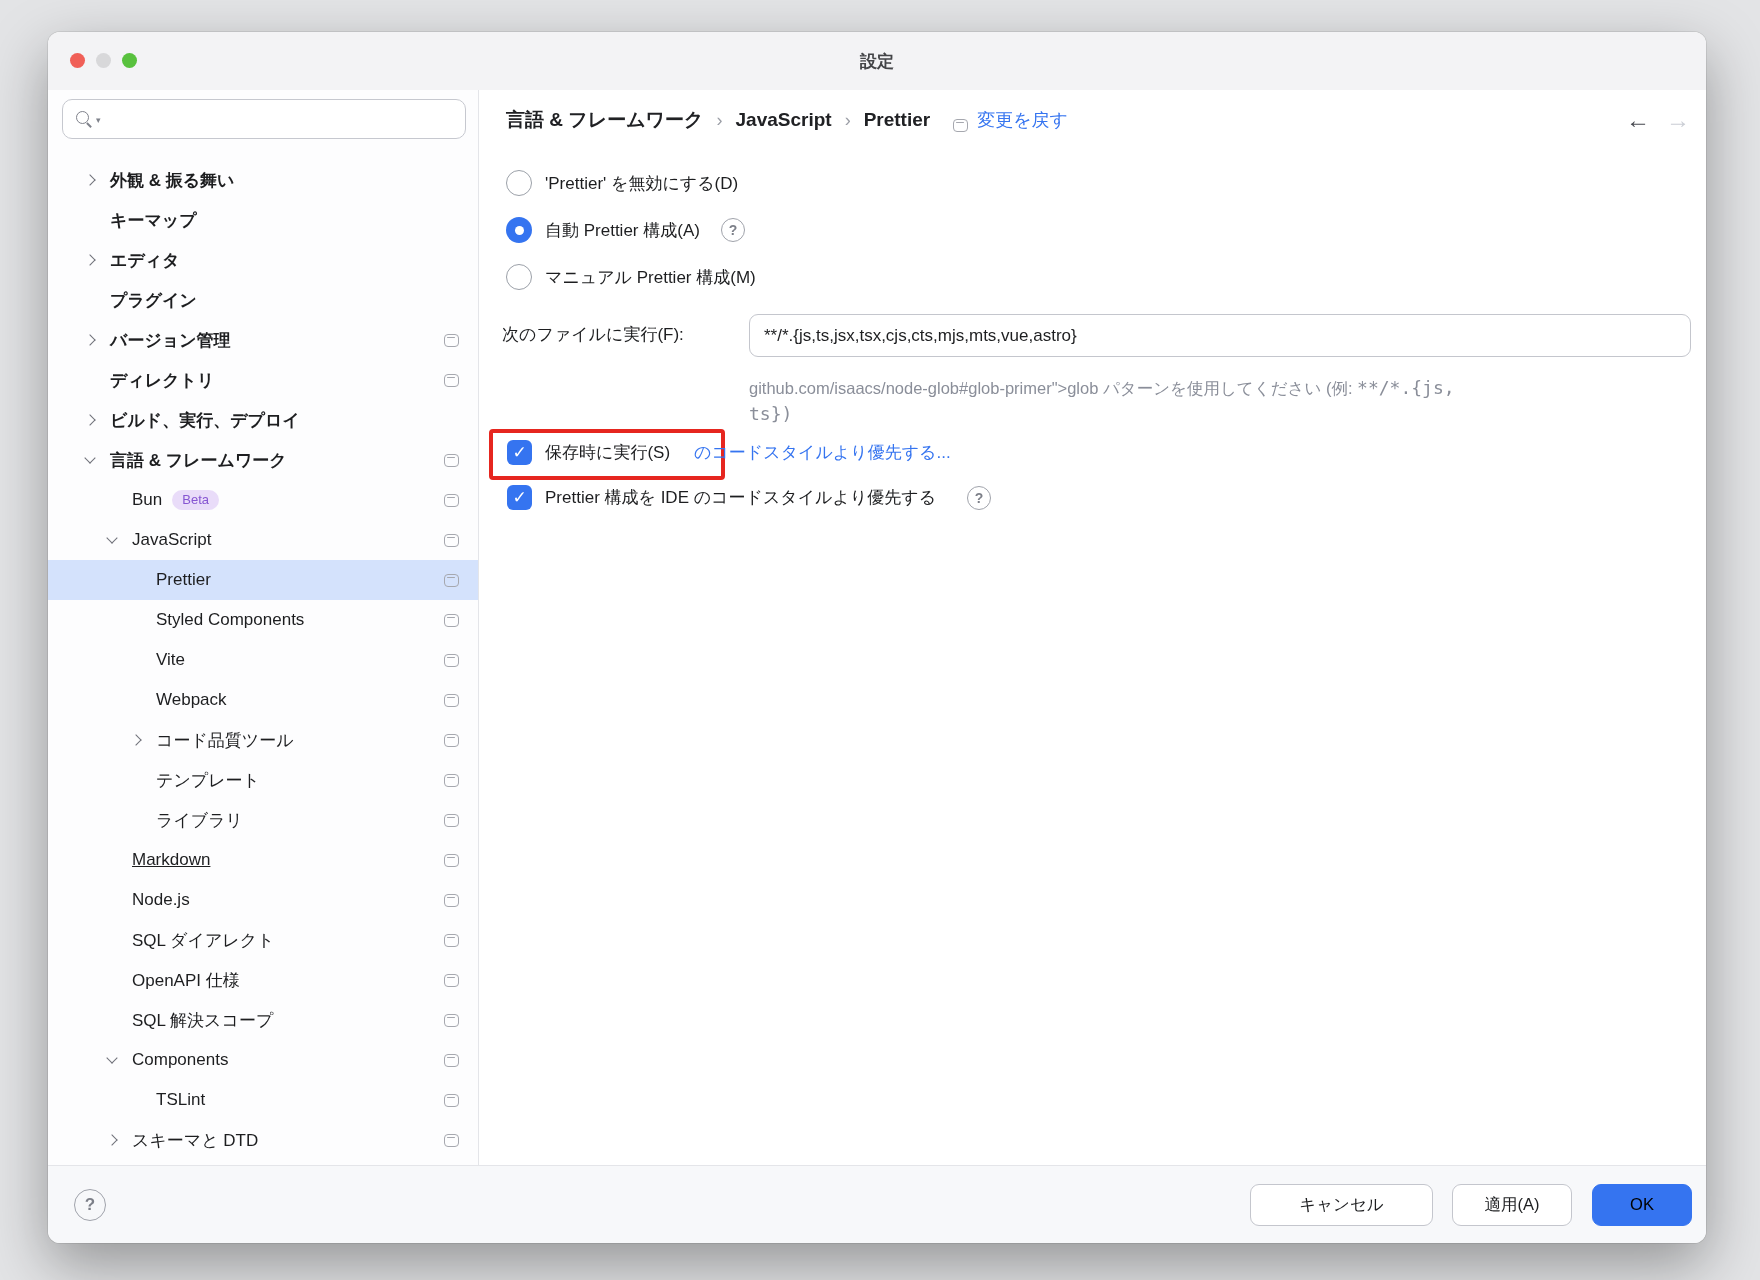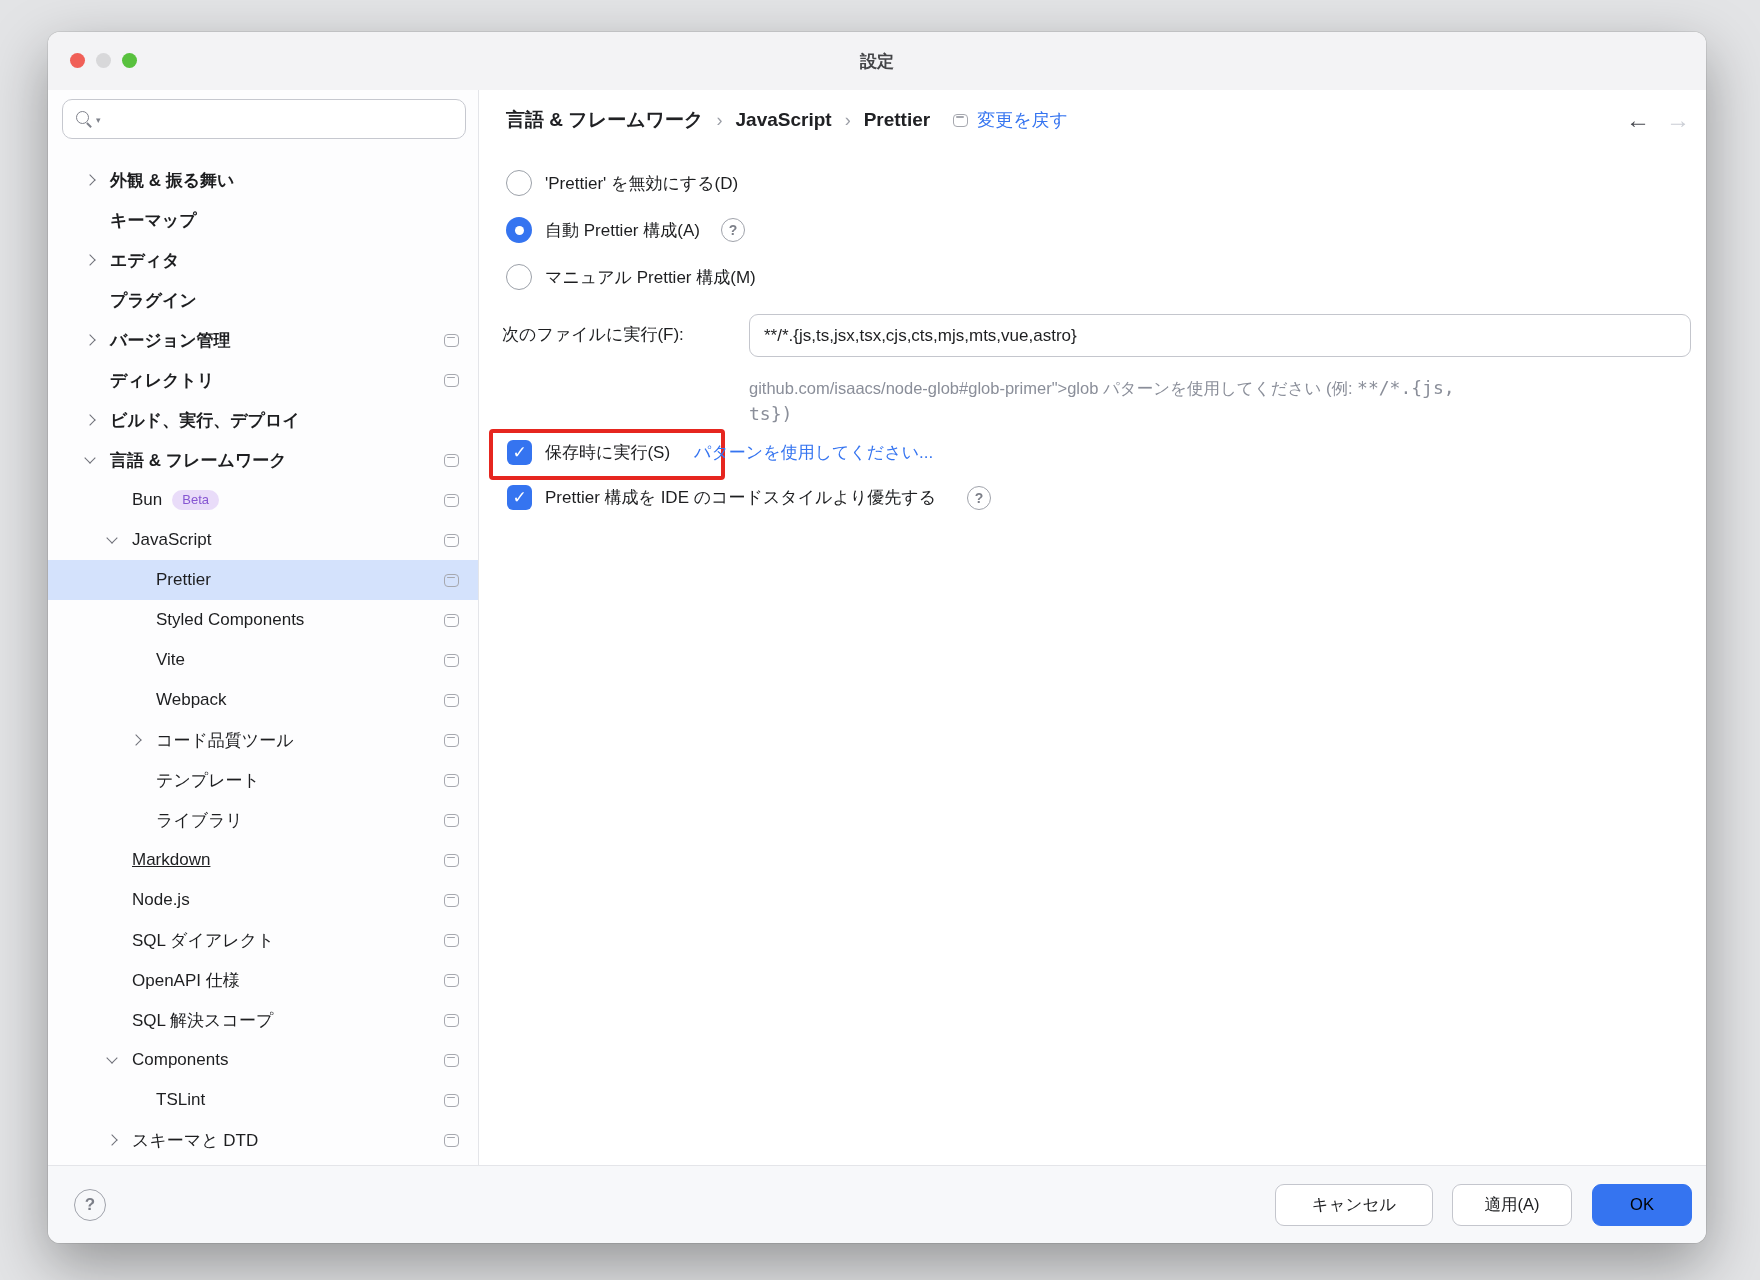--- a/index.html
+++ b/index.html
@@ -54,21 +54,21 @@
   .mod-icon { position:absolute; right:19px; top:14px; width:15px; height:13px;
     border:1.6px solid #a6a8af; border-radius:4px; }
   .mod-icon::before { content:""; position:absolute; left:1.5px; top:1.5px; width:8px; height:1.8px;
     background:#a6a8af; border-radius:1px; }
   
   .main { position:relative; flex:1; background:#ffffff; }
   .breadcrumb { position:absolute; left:27px; top:12px; height:36px;
     display:flex; align-items:center; gap:13px; font-size:19px; font-weight:700; color:#202124;
     white-space:nowrap; }
   .crumb-sep { color:#9b9ea6; font-weight:400; font-size:18px; }
-  .revert-wrap { display:flex; align-items:center; gap:9px; margin-left:10px; }
+  .revert-wrap { display:flex; align-items:flex-end; gap:9px; margin-left:10px; }
   .revert-wrap .mod-icon2 { position:relative; width:15px; height:13px;
     border:1.6px solid #a6a8af; border-radius:4px; flex:none; }
   .mod-icon2::before { content:""; position:absolute; left:1.5px; top:1.5px; width:8px; height:1.8px;
     background:#a6a8af; border-radius:1px; }
   .link { color:#3574f0; font-weight:400; font-size:18px; cursor:pointer; }
   .nav-arrows { position:absolute; top:12px; right:16px; height:36px; display:flex; gap:16px; align-items:center; }
   .arrow { font-size:24px; line-height:1; }
   .arrow.back { color:#46484f; }
   .arrow.fwd { color:#cbced5; }
   .radio-row { position:absolute; left:27px; display:flex; align-items:center; gap:13px;
@@ -95,21 +95,21 @@
     display:inline-flex; align-items:center; justify-content:center; font-size:17px; font-weight:700; flex:none; }
   
   .footer { position:relative; height:78px; background:#f7f8fa; border-top:1px solid #e4e5e9;
     display:flex; align-items:center; padding:0 14px 0 26px; }
   .footer-help { width:32px; height:32px; border-radius:50%; border:1.5px solid #a0a3ab;
     color:#7c7f88; font-size:17px; font-weight:700; display:flex; align-items:center; justify-content:center; }
   .footer-spacer { flex:1; }
   .btn { height:42px; border-radius:9px; border:1px solid #c4c6cd; background:#fff;
     font-size:16.5px; color:#1d1e20; display:flex; align-items:center; justify-content:center;
     font-family:inherit; white-space:nowrap; cursor:pointer; }
-  .btn.cancel { width:158px; margin-right:19px;margin-left:8px; }
+  .btn.cancel { width:183px; margin-right:19px;margin-left:8px; }
   .btn.apply { width:120px; margin-right:20px; }
   .btn.primary { width:100px; background:#3574f0; border-color:#3574f0; color:#000000; }
 </style>
 </head>
 <body>
 
 <div class="window">
 
   <div class="titlebar">
     <div class="traffic">
@@ -287,21 +287,21 @@
       <div class="file-label">次のファイルに実行(F):</div>
       <input class="file-input" value="**/*.{js,ts,jsx,tsx,cjs,cts,mjs,mts,vue,astro}" style="">
 
       <div class="glob-help"><span>github.com/isaacs/node-glob#glob-primer"&gt;glob パターンを使用してください (例: </span><span class="code">**/*.{js,</span><br><span class="code">ts})</span></div>
 
       <div class="red-box"></div>
 
       <div class="check-row" style="top:350px;">
         <span class="checkbox">✓</span>
         <span>保存時に実行(S)</span>
-        <span class="link" style="font-size:17px;margin-left:11px;">パターンを使用してください...</span>
+        <span class="link" style="font-size:17px;margin-left:11px;">のコードスタイルより優先する...</span>
       </div>
 
       <div class="check-row" style="top:395px;">
         <span class="checkbox">✓</span>
         <span>Prettier 構成を IDE のコードスタイルより優先する</span>
         <span class="help-circle" style="margin-left:18px;">?</span>
       </div>
     </div>
   </div>
 

